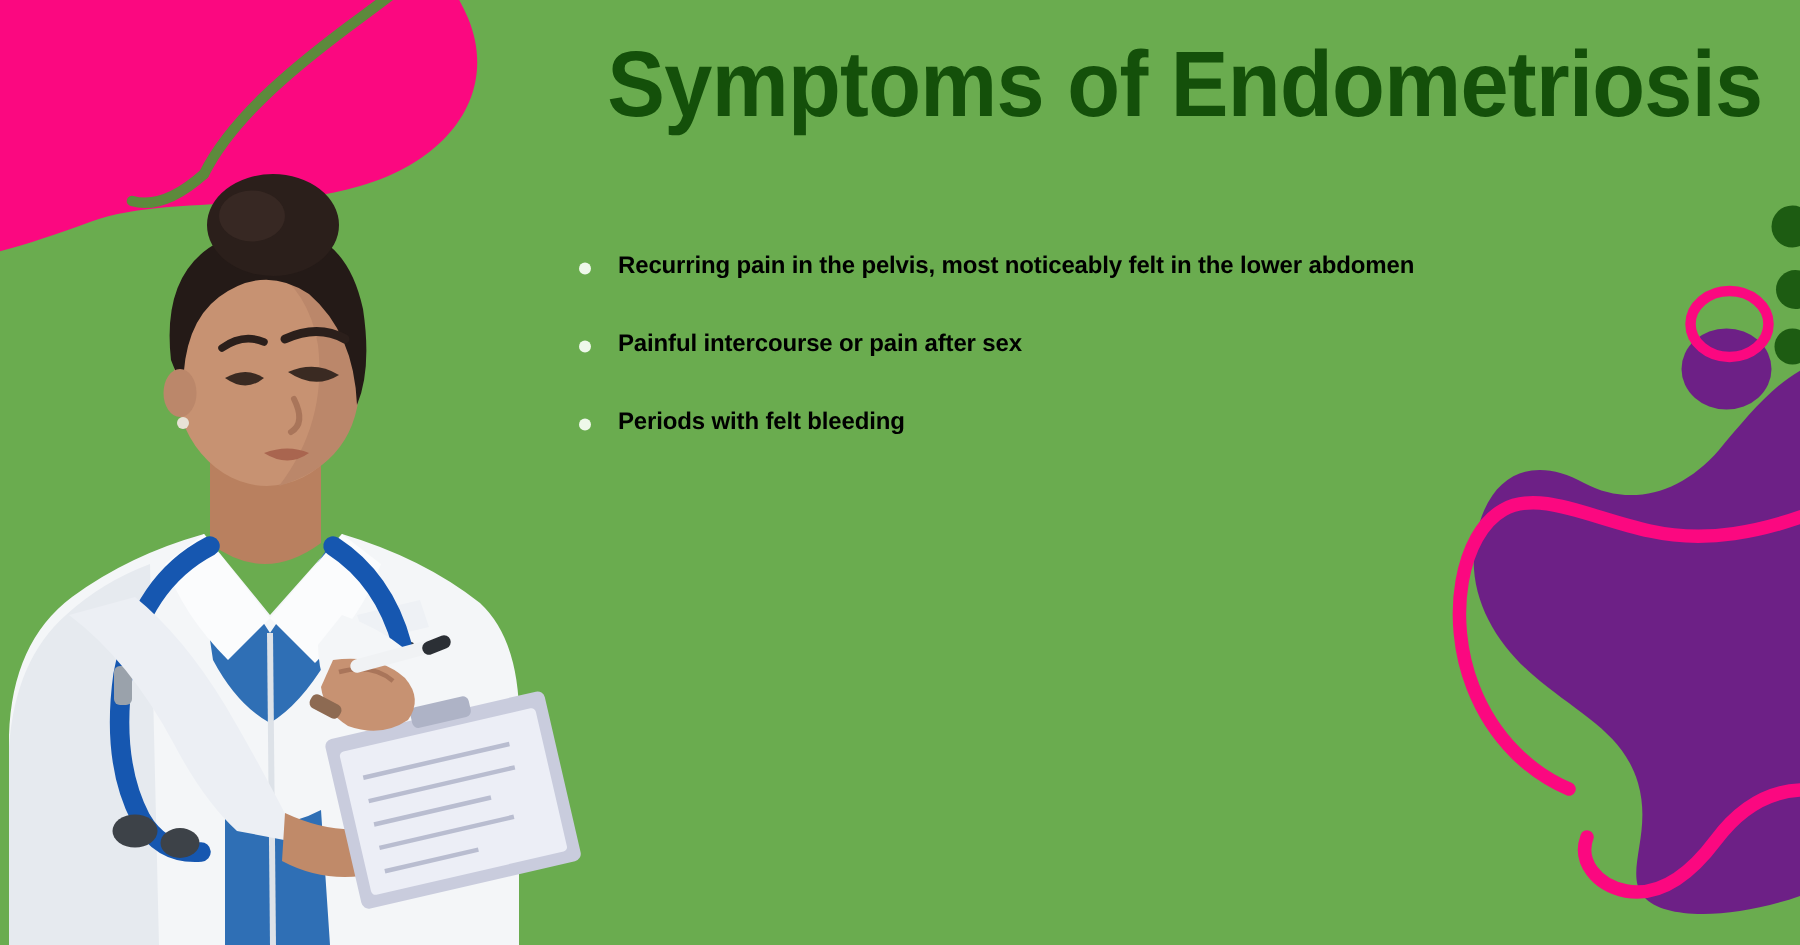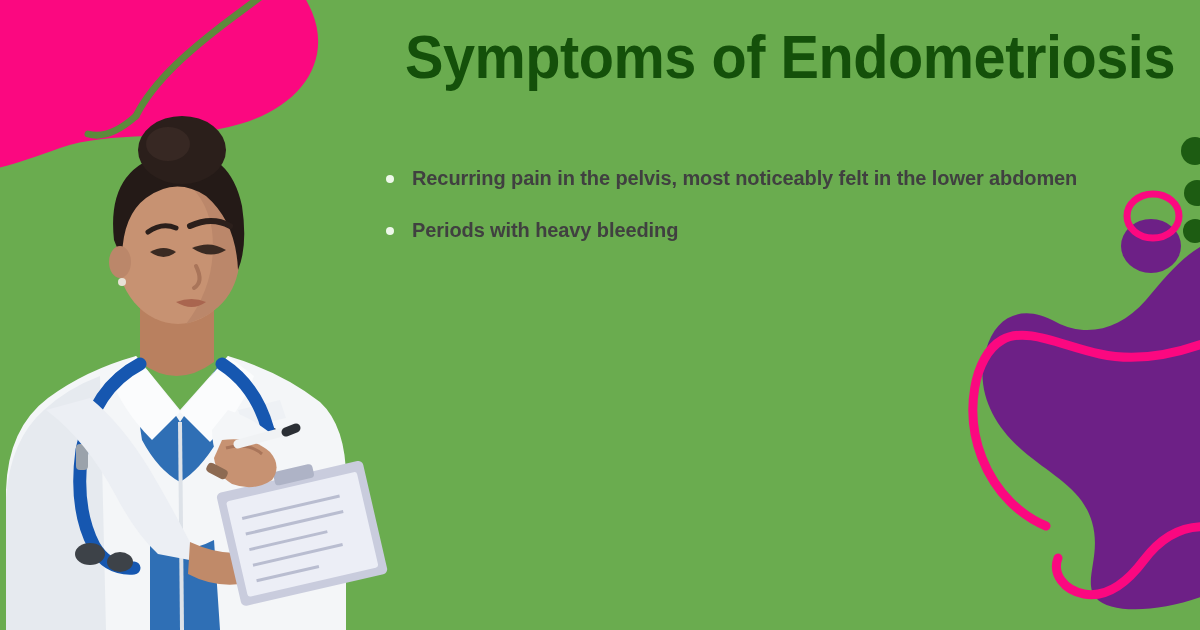--- a/index.html
+++ b/index.html
@@ -58,22 +58,22 @@
   #symptom-list {
     position:absolute;
     left:382px;
     top:152px;
     width:760px;
     list-style:none;
   }
   #symptom-list li {
     position:relative;
     padding-left:30px;
-    color:#404040;
-    font-size:20px;
+    color:#000000;
+    font-size:16px;
     font-weight:bold;
     line-height:52px;
     letter-spacing:-0.1px;
     font-family:"Liberation Sans", sans-serif;
     margin-bottom:0;
   }
   #symptom-list li .bullet-dot {
     position:absolute;
     left:4px;
     top:23px;
@@ -204,17 +204,21 @@
 
   <div id="page-title">Symptoms of Endometriosis</div>
 
   <ul id="symptom-list">
     <li class="wide">
       <span class="bullet-dot"></span>
       <span class="item-text">Recurring pain in the pelvis, most noticeably felt in the lower abdomen</span>
     </li>
     <li>
       <span class="bullet-dot"></span>
-      <span class="item-text">Periods with heavy bleeding</span>
+      <span class="item-text">Painful intercourse or pain after sex</span>
+    </li>
+    <li>
+      <span class="bullet-dot"></span>
+      <span class="item-text">Periods with felt bleeding</span>
     </li>
   </ul>
 
 </div>
 
 </body></html>

